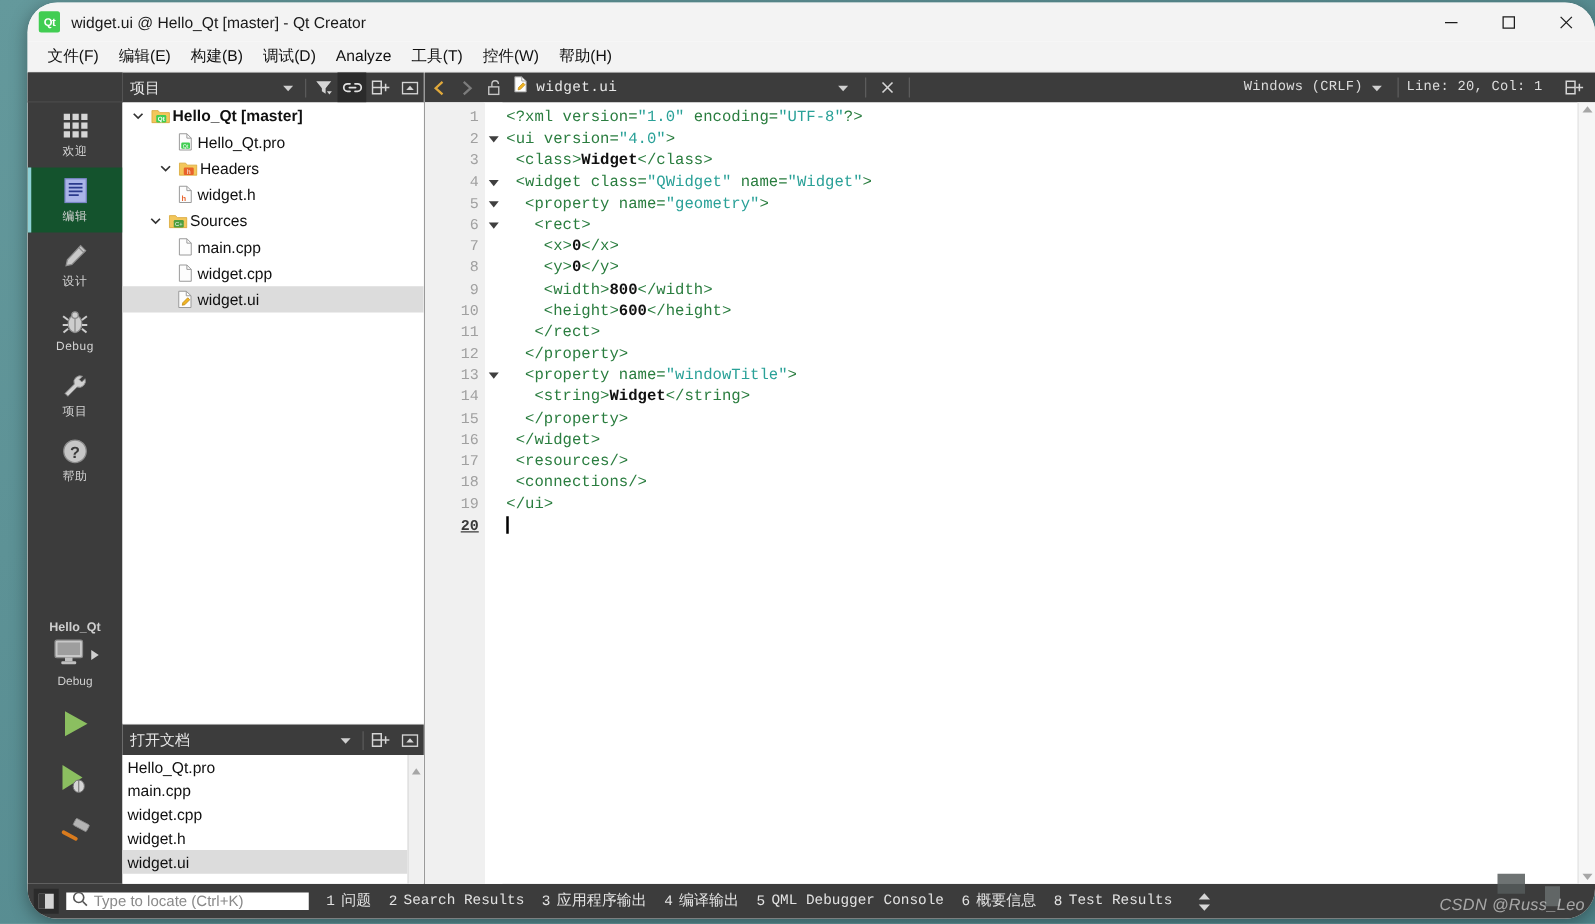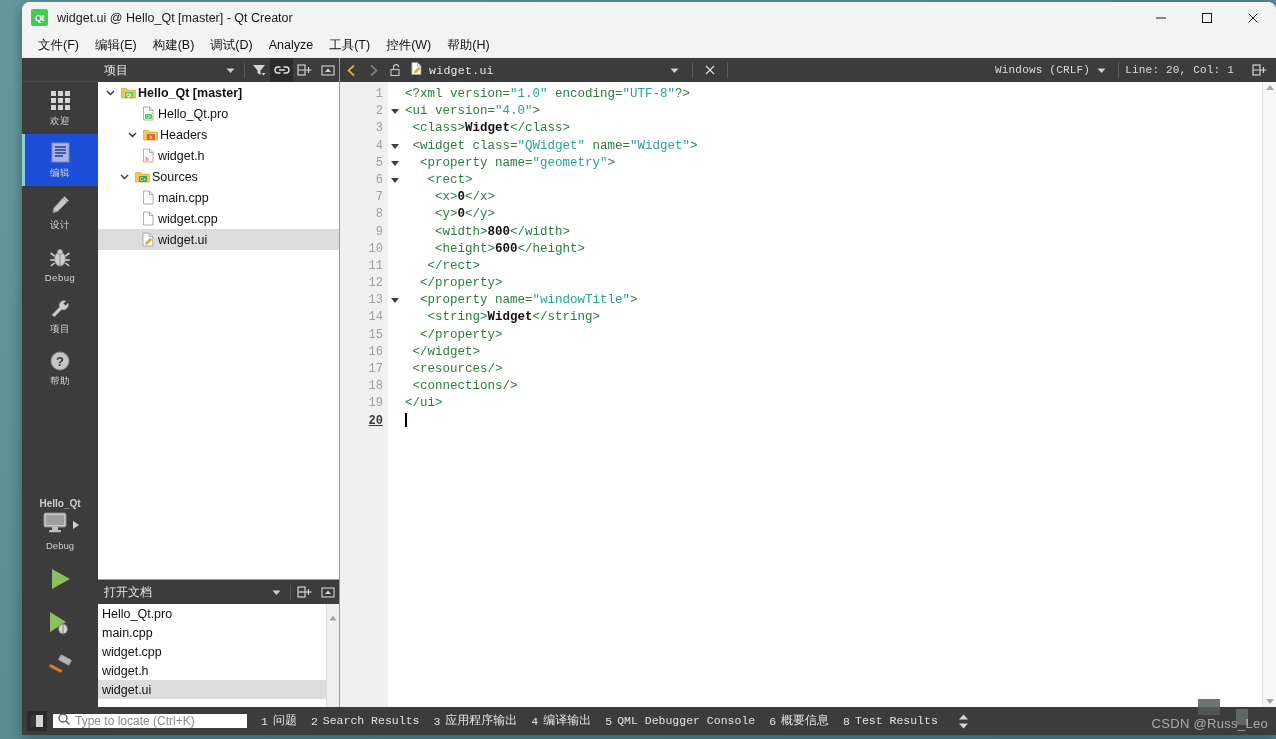--- a/index.html
+++ b/index.html
@@ -21,21 +21,21 @@
   
   #window {
     position: absolute;
     left: 22px; top: 2px;
     width: 1254px; height: 733px;
     background: #ffffff;
     border-top-left-radius: 8px;
     border-top-right-radius: 8px;
     overflow: hidden;
     box-shadow: 0 3px 14px rgba(0,0,0,0.35);
-    display: flex; flex-direction: column;
+    display: flex; flex-direction: column; border-radius: 24px;
   }
 
   
   .titlebar {
     height: 31px;
     background: #f3f3f3;
     display: flex; align-items: center;
     flex: none;
     border-top-left-radius: 8px;
     border-top-right-radius: 8px;
@@ -95,21 +95,21 @@
   }
   .modebar .topfill { height: 24px; background:#3c3c3c; border-bottom:1px solid #4a4a4a;}
   .mode {
     height: 52px;
     display: flex; flex-direction: column;
     align-items: center; justify-content: center;
     color: #d4d4d4;
     position: relative;
     gap: 2px;
   }
-  .mode.active { background: #1d4ed8; }
+  .mode.active { background: #14532d; }
   .mode.active:before {
     content:""; position:absolute; left:0; top:0; bottom:0; width:3px;
     background:#8ed0d6;
   }
   .mode .lbl { font-size: 9.5px; letter-spacing:0.5px; }
   .mode .ico { height: 24px; display:flex; align-items:center; justify-content:center; }
 
   .modebar .spacer { flex: 1; }
   .kitinfo { color:#cfcfcf; font-size:10px; text-align:center; margin-bottom:1px;font-weight:bold; }
   .kitrow { display:flex; align-items:center; justify-content:center; gap:2px; }
@@ -269,21 +269,21 @@
   }
   .outbtn .num { color:#e2e2e2; }
   .outbtn .nm { border-bottom:1px solid transparent; }
   .outbtn.cjk .nm { font-family:"Liberation Sans", sans-serif; font-size:12px; }
   .sb-updown { display:flex; flex-direction:column; align-items:center; gap:2px; margin-left:6px;}
 
   
   .watermark {
     position:absolute; right: 8px; bottom: 8px;
     font-size: 13px; color: rgba(255,255,255,0.55);
-    letter-spacing:0.3px; pointer-events:none;
+    letter-spacing:0.3px; pointer-events:none;font-style:italic;
   }
   
   .nub { position:absolute; right:56px; bottom:24px; width:22px; height:16px; background:#555b5b; opacity:.85;}
   .nub2 { position:absolute; right:28px; bottom:14px; width:12px; height:16px; background:#6a7070; opacity:.8;}
 </style>
 </head>
 <body>
 
 <div id="window">
 

